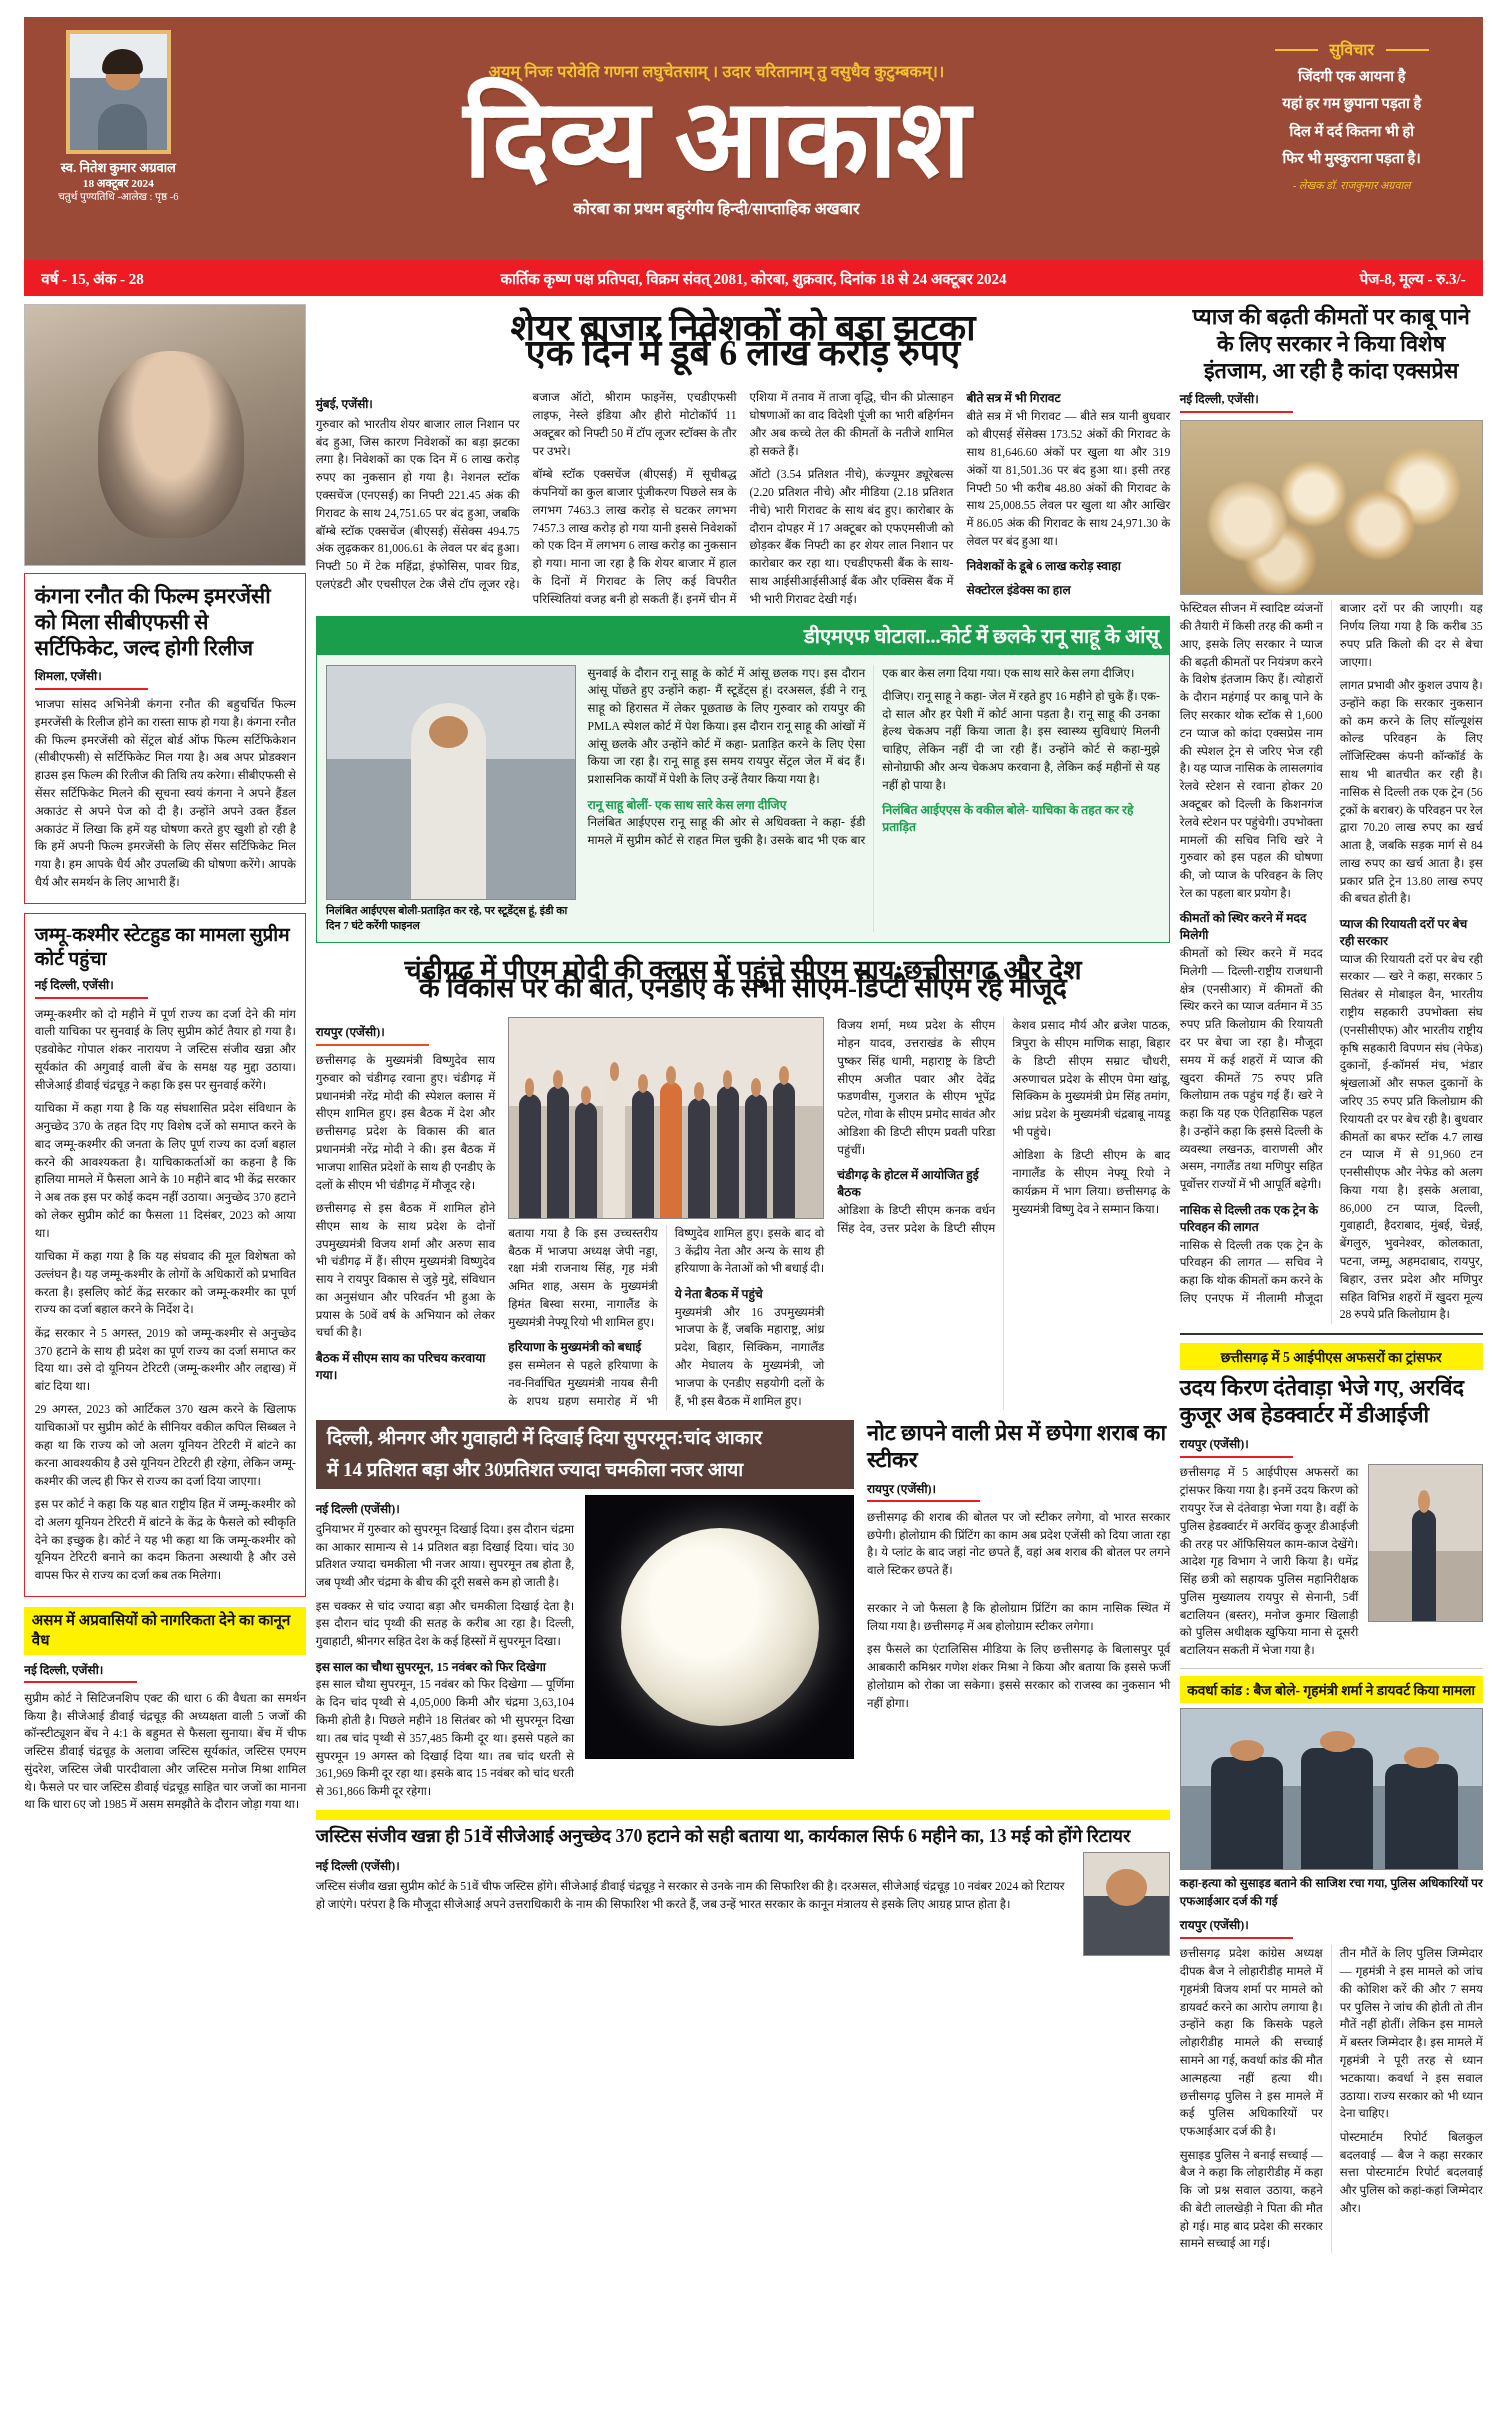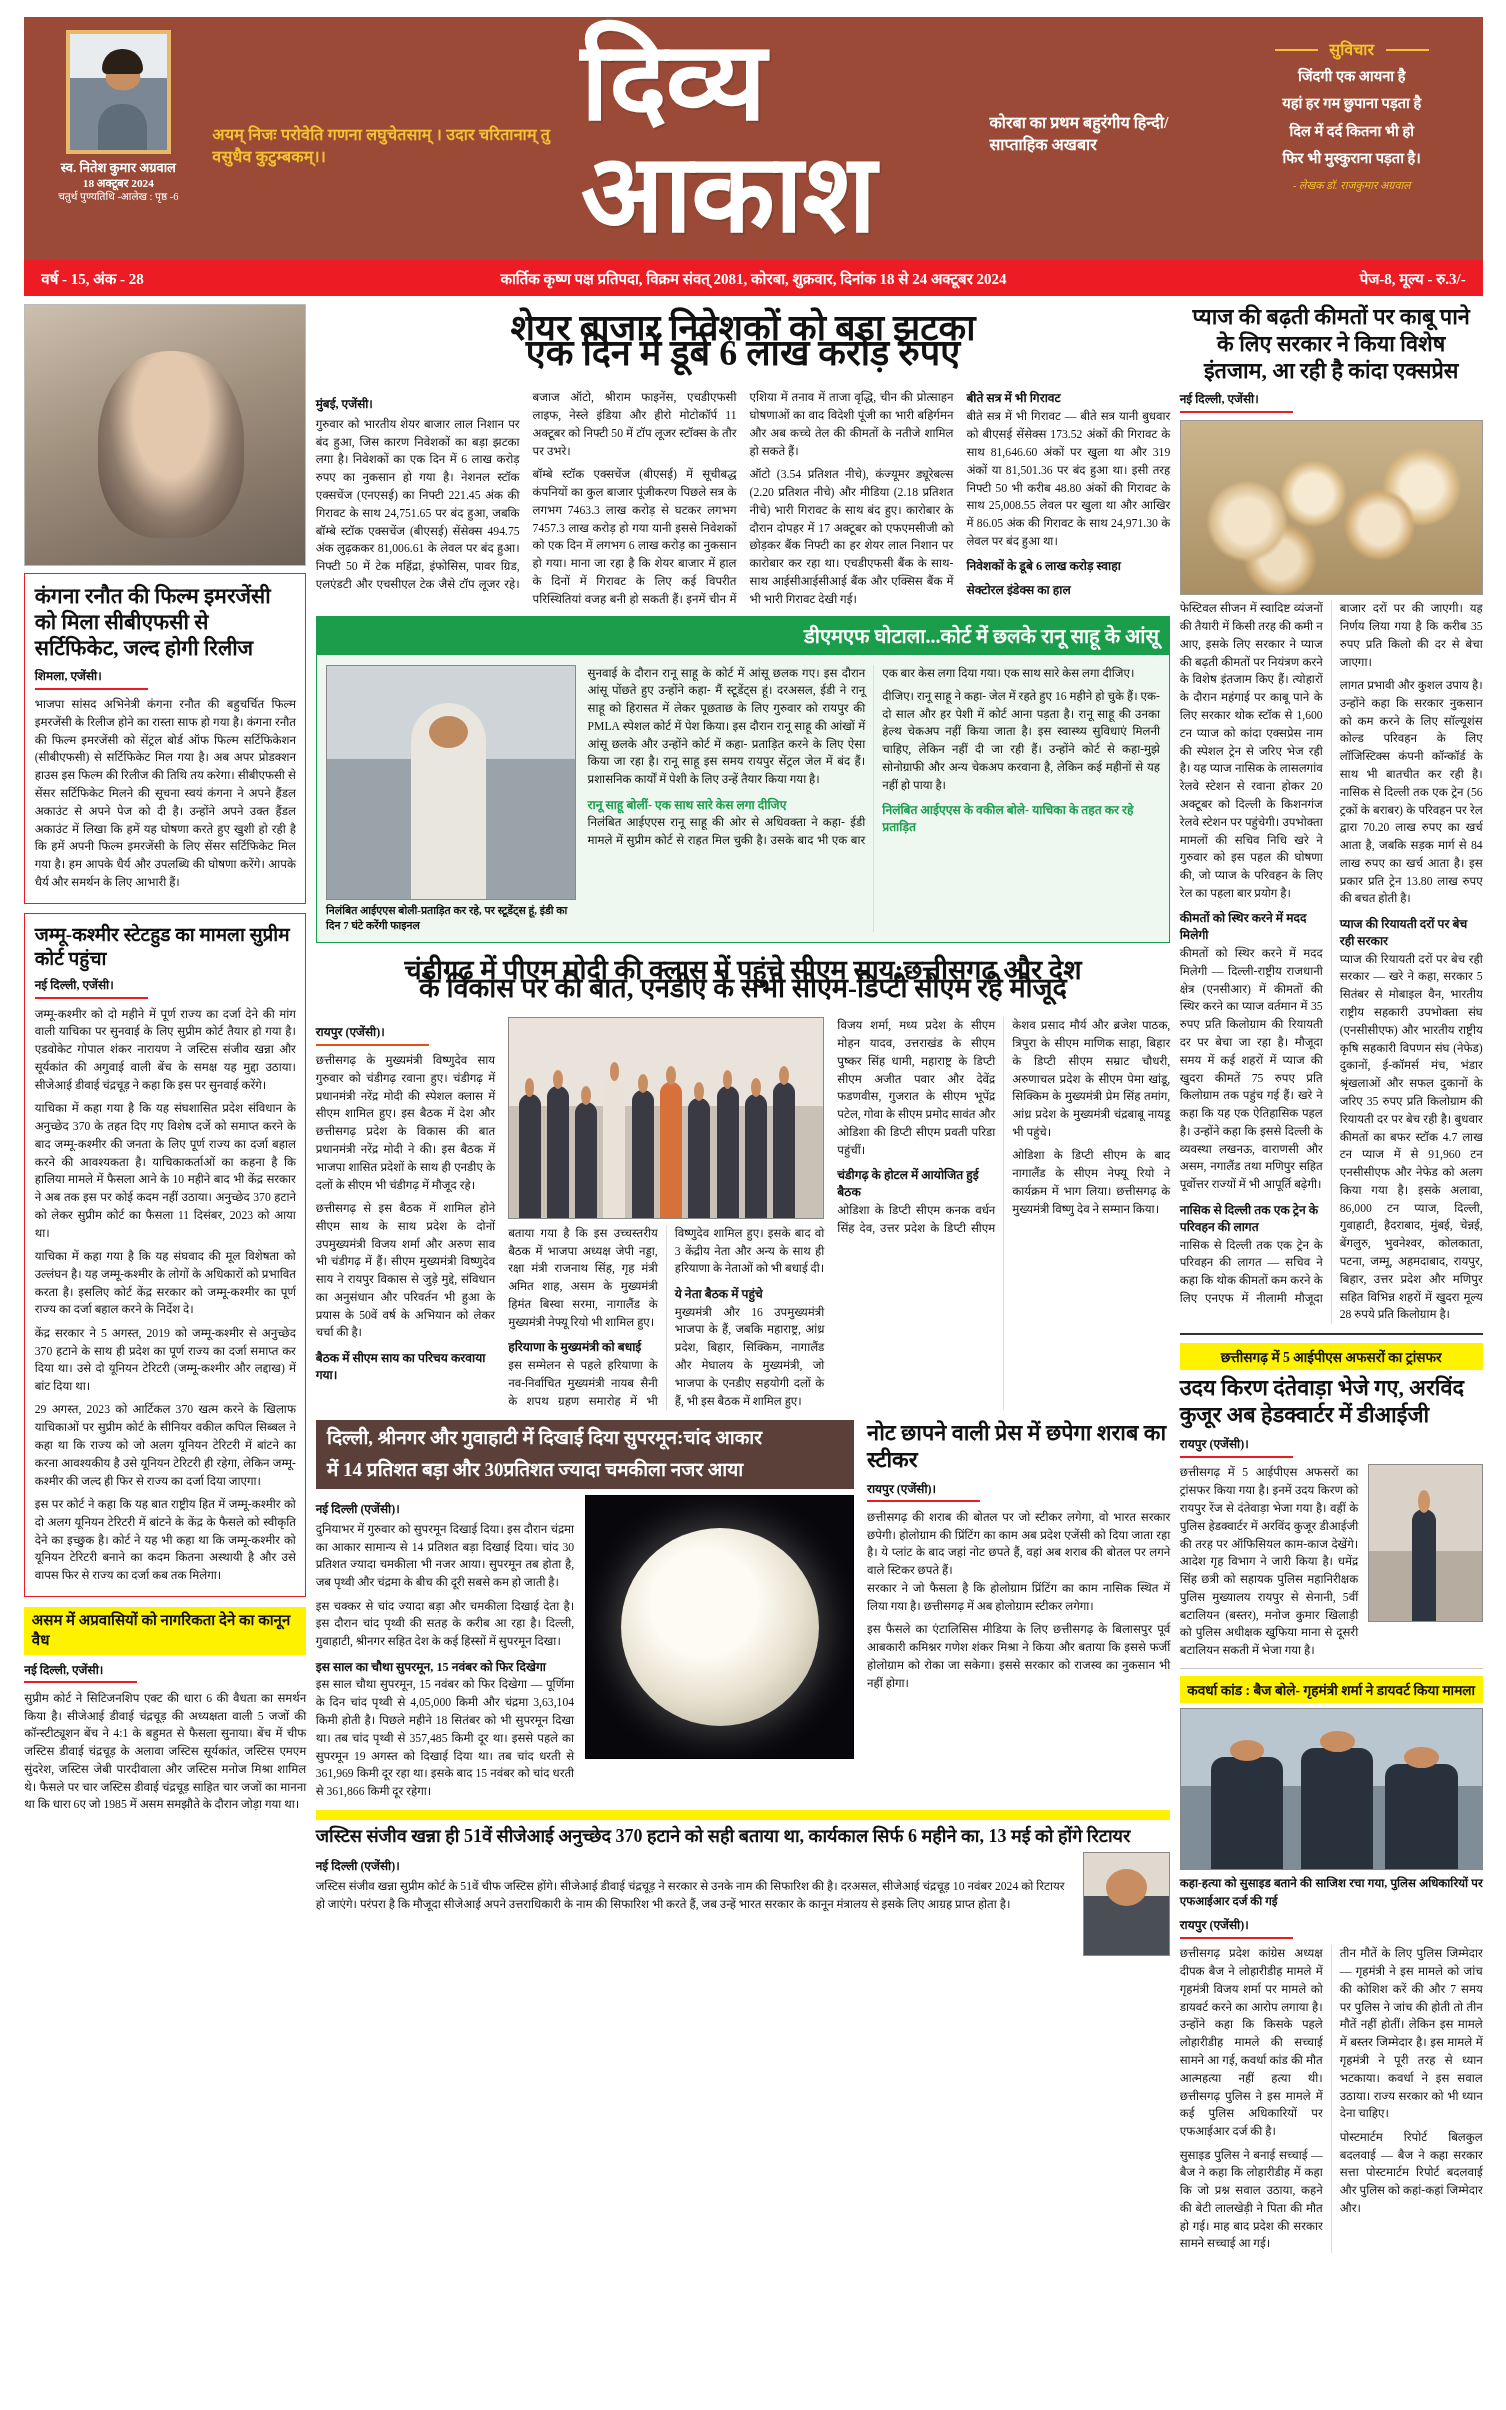--- a/index.html
+++ b/index.html
@@ -49,21 +49,21 @@
     background:#5f6c7a; border-radius: 22.6px 22.6px 0 0;
   }
   .founder-cap {
     margin-top: 5.6px; text-align: center; color: #fff; line-height: 1.25;
   }
   .founder-cap .nm { font-size: 13px; font-weight: 700; }
   .founder-cap .dt { font-size: 11.3px; font-weight: 700; }
   .founder-cap .pt { font-size: 10.4px; }
 
   .masthead-center {
-    flex: 1; position: relative; display: flex; flex-direction: row;
+    flex: 1; position: relative; display: flex; flex-direction: column;
     align-items: center; justify-content: center;
   }
   .sanskrit {
     color: #f2c230; font-size: 16px; font-weight: 700; letter-spacing: 0.2px;
     margin-top: 13px;
   }
   .paper-title {
     font-family: "Liberation Serif", serif;
     color: #ffffff; font-weight: 700;
     font-size: 109px; line-height: 1.02; letter-spacing: -0.9px;
@@ -385,21 +385,21 @@
               <div class="moon-photo"></div>
             </div>
           </div>
         </div>
 
         <div style="flex:1">
           <div class="mid-hd">नोट छापने वाली प्रेस में छपेगा शराब का स्टीकर</div>
           <div class="dateline">रायपुर (एजेंसी)।</div>
           <div class="sub-rule"></div>
           <div class="body-text">छत्तीसगढ़ की शराब की बोतल पर जो स्टीकर लगेगा, वो भारत सरकार छपेगी। होलोग्राम की प्रिंटिंग का काम अब प्रदेश एजेंसी को दिया जाता रहा है। ये प्लांट के बाद जहां नोट छपते हैं, वहां अब शराब की बोतल पर लगने वाले स्टिकर छपते हैं।</div>
-          <div class="body-text" style="margin-top:0">सरकार ने जो फैसला है कि होलोग्राम प्रिंटिंग का काम नासिक स्थित में लिया गया है। छत्तीसगढ़ में अब होलोग्राम स्टीकर लगेगा।</div>
+          <div class="body-text" style="margin-top:20px">सरकार ने जो फैसला है कि होलोग्राम प्रिंटिंग का काम नासिक स्थित में लिया गया है। छत्तीसगढ़ में अब होलोग्राम स्टीकर लगेगा।</div>
           <div class="body-text" style="margin-top:5.6px">इस फैसले का एंटालिसिस मीडिया के लिए छत्तीसगढ़ के बिलासपुर पूर्व आबकारी कमिश्नर गणेश शंकर मिश्रा ने किया और बताया कि इससे फर्जी होलोग्राम को रोका जा सकेगा। इससे सरकार को राजस्व का नुकसान भी नहीं होगा।</div>
         </div>
       </div>
 
       <div style="margin-top:9.4px;">
         <div class="yellow-strip" style="text-align:center; font-size:16px;"></div>
         <div class="small-hd" style="margin-top:5.6px">जस्टिस संजीव खन्ना ही 51वें सीजेआई अनुच्छेद 370 हटाने को सही बताया था, कार्यकाल सिर्फ 6 महीने का, 13 मई को होंगे रिटायर</div>
         <div style="display:flex; gap:11.3px; margin-top:3.8px">
           <div style="flex:1">
             <div class="dateline">नई दिल्ली (एजेंसी)।</div>

